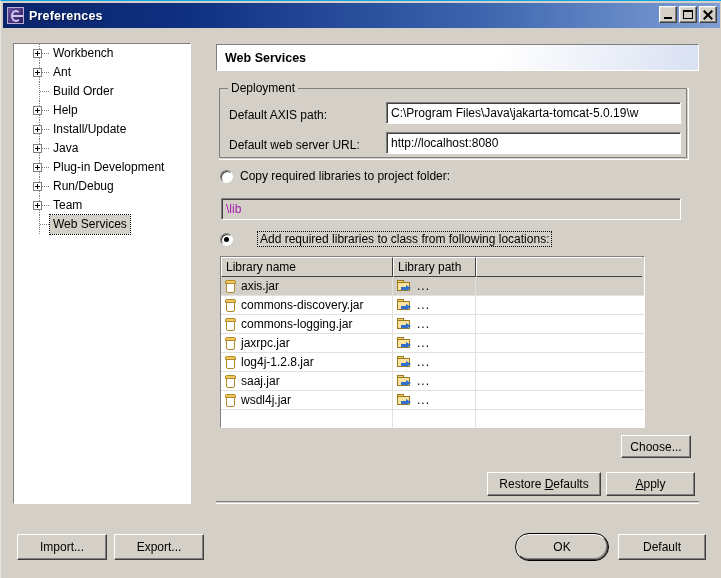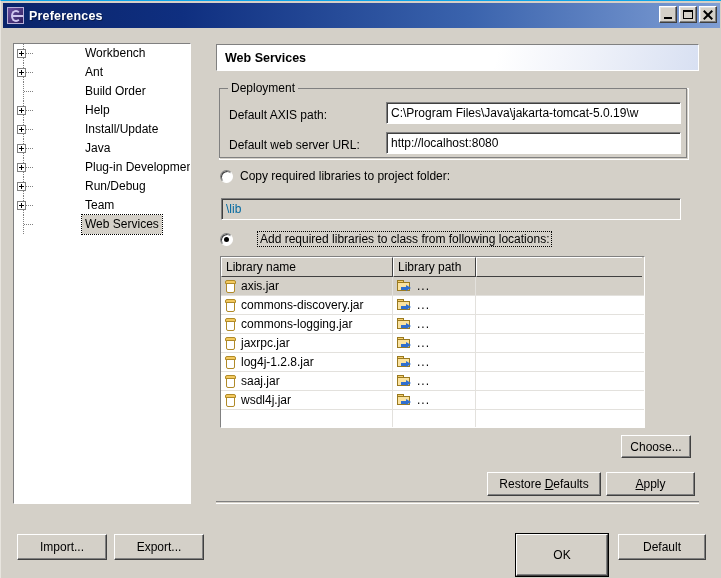--- a/index.html
+++ b/index.html
@@ -48,21 +48,21 @@
        border-top:1px solid #fff;border-left:1px solid #fff;
        border-right:1px solid #404040;border-bottom:1px solid #404040;
        box-shadow:inset -1px -1px 0 #808080;
        box-sizing:border-box;font-family:inherit;font-size:12px;color:#000;
        display:flex;align-items:center;justify-content:center;cursor:default;}
   .btn.default{outline:1px solid #000;outline-offset:0;}
 
   
   .tree-panel{position:absolute;left:12px;top:42px;width:178px;height:461px;}
   .tree-inner{position:absolute;left:0;top:0;right:0;bottom:0;background:#fff;overflow:hidden;}
-  .tnode{position:relative;height:19px;display:flex;align-items:center;padding-left:0;gap:48px;}
+  .tnode{position:relative;height:19px;display:flex;align-items:center;padding-left:16px;}
   .tw{position:relative;width:20px;height:19px;flex:0 0 auto;}
   .tw .vline{position:absolute;left:9px;top:0;bottom:0;width:1px;
      background-image:linear-gradient(#808080 50%,transparent 0);background-size:1px 2px;}
   .tw .hline{position:absolute;left:10px;top:9px;width:9px;height:1px;
      background-image:linear-gradient(90deg,#808080 50%,transparent 0);background-size:2px 1px;}
   .tw .box{position:absolute;left:3px;top:5px;width:9px;height:9px;background:#fff;
      border:1px solid #808080;box-sizing:border-box;}
   .tw .box:before{content:"";position:absolute;left:1px;top:3px;width:5px;height:1px;background:#000;}
   .tw .box:after{content:"";position:absolute;left:3px;top:1px;width:1px;height:5px;background:#000;}
   .tlabel{font-size:12px;line-height:19px;padding:0 3px;white-space:nowrap;}
@@ -251,21 +251,21 @@
   </div>
   <span class="row-label" style="left:228px;top:137px;">Default web server URL:</span>
   <div class="tfield sunken" style="left:385px;top:131px;width:295px;">
     <span>http://localhost:8080</span>
   </div>
 
   <div class="radio-row" style="left:219px;top:168px;">
     <span class="radio"></span>
     <span class="radio-label">Copy required libraries to project folder:</span>
   </div>
-  <div class="tfield sunken" style="left:220px;top:197px;width:460px;background:#d4d0c8;color:#0369a1;">
+  <div class="tfield sunken" style="left:220px;top:197px;width:460px;background:#d4d0c8;color:#a21caf;">
     <span>\lib</span>
   </div>
 
   <div class="radio-row" style="left:219px;top:231px;gap:20px;">
     <span class="radio on"></span>
     <span class="radio-label focus">Add required libraries to class from following locations:</span>
   </div>
 
   <div class="table sunken">
     <div class="tbl-inner">
@@ -442,20 +442,20 @@
   </div>
 
   <div class="sep"></div>
 
   <div class="btn" style="position:absolute;left:113px;top:533px;width:90px;height:26px;">
     <span>Export...</span>
   </div>
   <div class="btn" style="position:absolute;left:16px;top:533px;width:90px;height:26px;">
     <span>Import...</span>
   </div>
-  <div class="btn default" style="position:absolute;left:515px;top:533px;width:92px;height:42px;">
+  <div class="btn default" style="position:absolute;left:515px;top:533px;width:92px;height:26px;border-radius:13px;">
     <span>OK</span>
   </div>
   <div class="btn" style="position:absolute;left:617px;top:533px;width:88px;height:26px;">
     <span>Default</span>
   </div>
 
 </div>
 
 </body></html>

